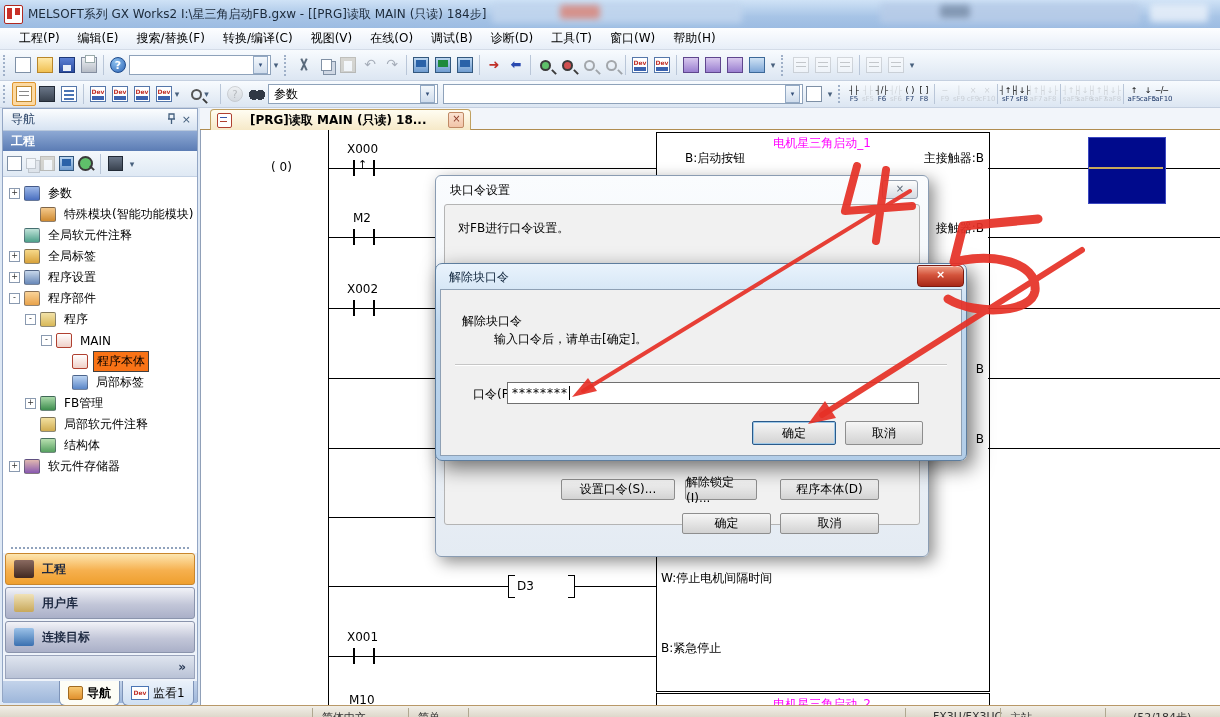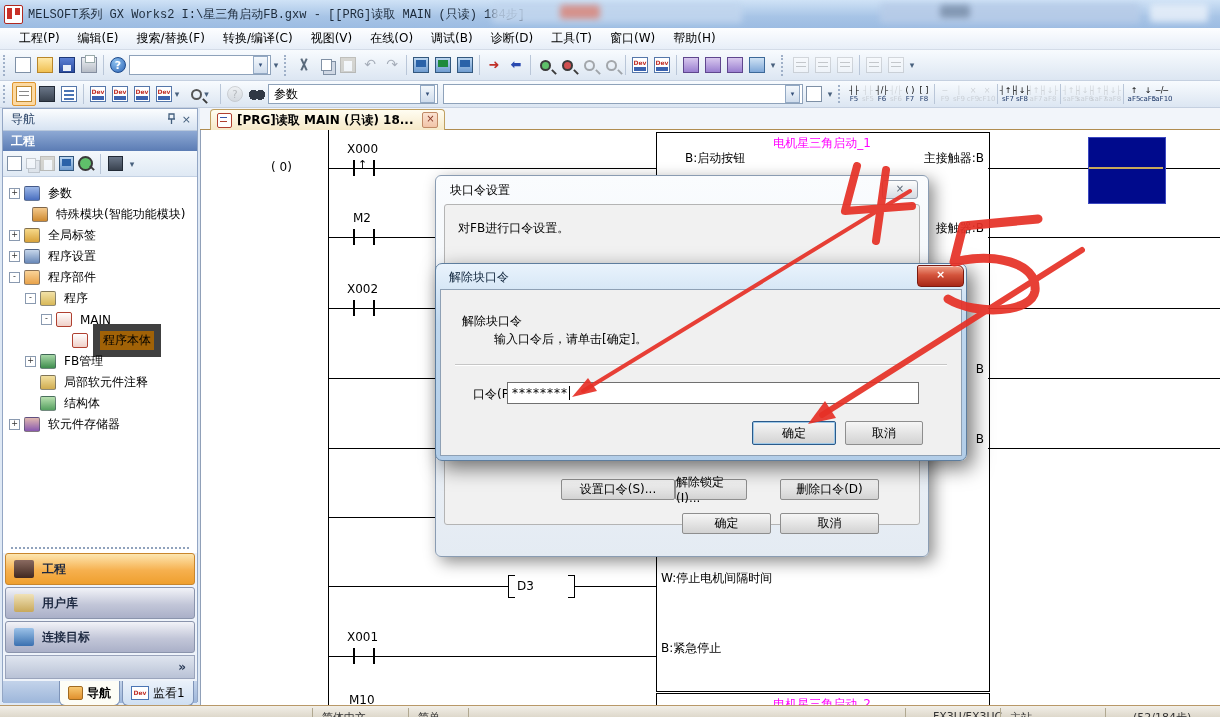--- a/index.html
+++ b/index.html
@@ -2,21 +2,21 @@
 <html><head>
 <meta charset="utf-8">
 <style>
   html,body{margin:0;padding:0}
   body{width:1220px;height:717px;position:relative;overflow:hidden;
        font-family:"DejaVu Sans","Liberation Sans",sans-serif;font-size:12px;color:#000;
        background:#dfe9f5}
   .abs{position:absolute}
   
   .titlebar{left:0;top:0;width:1220px;height:28px;
-    background:linear-gradient(#cfe2f6,#a7c4e6 60%,#9cbce2);border-bottom:1px solid #7f97bb;font-family:Liberation Mono, monospace;}
+    background:linear-gradient(#cfe2f6,#a7c4e6 60%,#9cbce2);border-bottom:1px solid #7f97bb;}
   .appicon{left:4px;top:5px;width:17px;height:17px;background:#fff;border:1px solid #b02820;border-radius:2px}
   .appicon:before{content:"";position:absolute;left:2px;top:2px;width:5px;height:11px;background:#c83028}
   .appicon:after{content:"";position:absolute;right:2px;top:2px;width:5px;height:7px;background:#c83028}
   .wtitle{left:28px;top:6px;color:#1c2a3a;font-size:12px;white-space:nowrap}
   .blurblob{filter:blur(3px);border-radius:3px;opacity:.85}
   
   .menubar{left:0;top:28px;width:1220px;height:22px;background:linear-gradient(#fdfeff,#e7eef8);
     border-bottom:1px solid #d4dce8;display:flex;align-items:center;padding-left:10px;box-sizing:border-box}
   .menuitem{padding:2px 9px;white-space:nowrap;cursor:default}
   .grip{width:4px;height:70%;border-left:2px dotted #9fb0c8;margin:0 3px}
@@ -89,21 +89,21 @@
   .navtools{left:0;top:42px;width:194px;height:26px;background:linear-gradient(#f4f8fc,#dfe9f4);
     border-bottom:1px solid #c4d2e4;display:flex;align-items:center;gap:4px;padding-left:4px;box-sizing:border-box}
   .navtools .ic{width:15px;height:15px}
   .tree{left:0;top:68px;width:194px;height:370px;background:#fff;overflow:hidden;padding-top:6px}
   .trow{height:21px;display:flex;align-items:center;white-space:nowrap}
   .expb{width:9px;height:9px;border:1px solid #8a9ab0;background:#fff;font-size:8px;line-height:7px;
     text-align:center;color:#333;margin-right:4px;flex:0 0 auto}
   .spacer9{width:15px;flex:0 0 auto}
   .tico{width:14px;height:13px;border-radius:2px;margin-right:5px;flex:0 0 auto;border:1px solid rgba(60,70,90,.55)}
   .tlabel{padding:1px 3px}
-  .tlabel.selected{background:#a16207;border:7px solid #404040}
+  .tlabel.selected{background:#f97316;border:1px solid #404040}
   .ti0{background:linear-gradient(#9db8e8,#4a6fc0)} .ti1{background:linear-gradient(#f4c98c,#cf8a30)}
   .ti2{background:linear-gradient(#bfe2d8,#4da08a)} .ti3{background:linear-gradient(#f6d98a,#d8a23a)}
   .ti4{background:linear-gradient(#c6d6ea,#6888b8)} .ti5{background:linear-gradient(#fad398,#e8a24a)}
   .ti6{background:linear-gradient(#f2e2a8,#d8b858)} .ti7{background:linear-gradient(#fff,#f0d0c8);border-color:#b04030}
   .ti9{background:linear-gradient(#bcd4f2,#5a86c8)} .ti10{background:linear-gradient(#a8d8a8,#3e8e4e)}
   .ti11{background:linear-gradient(#b8e0b0,#56a060)} .ti12{background:linear-gradient(#f2e0a0,#d0ac50)}
   .ti13{background:linear-gradient(#e0b8b0,#8858b0)}
   .dotted-split{left:8px;top:438px;width:178px;border-top:2px dotted #90a2bc}
   .navbtn{left:2px;width:190px;height:32px;display:flex;align-items:center;gap:8px;padding-left:8px;
     box-sizing:border-box;border:1px solid #8a94ac;border-radius:3px;font-weight:bold;color:#1c2840;
@@ -121,21 +121,21 @@
     background:linear-gradient(#eaf1fa,#cfdff2);display:flex;align-items:center;gap:4px;font-size:12px}
   .ntab.active{background:#fdfdf6;font-weight:bold}
   .ntico{width:13px;height:12px;background:linear-gradient(#f8c870,#e0902e);border:1px solid #a06a20;border-radius:2px}
   .ntico2{width:16px;height:12px;background:#fff;border:1px solid #4a74b4;color:#c03028;font-size:6px;
     font-weight:bold;text-align:center;line-height:11px}
   
   .editor{left:200px;top:108px;width:1020px;height:597px;background:#f2f5fa}
   .tabstrip{left:0;top:0;width:1020px;height:22px;border-bottom:1px solid #b08c50;box-sizing:border-box}
   .etab{left:10px;top:1px;height:21px;min-width:200px;background:linear-gradient(#fffdf2,#f6e9c8);
     border:1px solid #c0a060;border-bottom:none;border-radius:4px 4px 0 0;display:flex;align-items:center;
-    gap:5px;padding:0 6px;box-sizing:border-box}
+    gap:18px;padding:0 6px;box-sizing:border-box}
   .etabico{width:13px;height:13px;background:#fff;border:1px solid #b04030;border-radius:2px}
   .etabico:after{content:"";position:absolute;margin-left:2px;margin-top:3px;width:7px;height:1px;background:#3858a8;box-shadow:0 4px 0 #b04030}
   .etabclose{width:14px;height:14px;background:linear-gradient(#fbe3d2,#f2c4a8);border:1px solid #c08a66;
     border-radius:2px;font-size:10px;line-height:12px;text-align:center;color:#8a3a28;margin-left:4px}
   .canvas{left:0;top:22px;width:1020px;height:575px;background:#fff;border-left:1px solid #90a0b8;
     overflow:hidden}
   .hl{position:absolute;height:1px;background:#000}
   .vl{position:absolute;width:1px;background:#000}
   .clabel{position:absolute;font-size:12px;white-space:nowrap}
   .pink{color:#ff00ff}
@@ -474,24 +474,29 @@
     <span class="sep"></span>
     <span class="ic ic-mod"></span>
     <span class="chev">▾</span>
   </div>
   <div class="abs tree">
     <div class="trow" style="padding-left:6px">
         <span class="expb">+</span>
         <span class="tico ti0"></span>
         <span class="tlabel">参数</span>
       </div>
-    <div class="trow" style="padding-left:14px">
+    <div class="trow" style="padding-left:22px">
         <span class="spacer9"></span>
         <span class="tico ti1"></span>
         <span class="tlabel">特殊模块(智能功能模块)</span>
+      </div>
+    <div class="trow" style="padding-left:6px">
+        <span class="spacer9"></span>
+        <span class="tico ti2"></span>
+        <span class="tlabel">全局软元件注释</span>
       </div>
     <div class="trow" style="padding-left:6px">
         <span class="expb">+</span>
         <span class="tico ti3"></span>
         <span class="tlabel">全局标签</span>
       </div>
     <div class="trow" style="padding-left:6px">
         <span class="expb">+</span>
         <span class="tico ti4"></span>
         <span class="tlabel">程序设置</span>
@@ -508,20 +513,25 @@
       </div>
     <div class="trow" style="padding-left:38px">
         <span class="expb">-</span>
         <span class="tico ti7"></span>
         <span class="tlabel">MAIN</span>
       </div>
     <div class="trow" style="padding-left:54px">
         <span class="spacer9"></span>
         <span class="tico ti7"></span>
         <span class="tlabel selected">程序本体</span>
+      </div>
+    <div class="trow" style="padding-left:54px">
+        <span class="spacer9"></span>
+        <span class="tico ti9"></span>
+        <span class="tlabel">局部标签</span>
       </div>
     <div class="trow" style="padding-left:22px">
         <span class="expb">+</span>
         <span class="tico ti10"></span>
         <span class="tlabel">FB管理</span>
       </div>
     <div class="trow" style="padding-left:22px">
         <span class="spacer9"></span>
         <span class="tico ti12"></span>
         <span class="tlabel">局部软元件注释</span>
@@ -638,22 +648,22 @@
     <div class="clabel pink" style="left:455px;top:566px;width:332px;text-align:center">电机星三角启动_2</div>
   </div>
 </div>
 
 <div class="abs dlg1">
   <div class="abs ttl">块口令设置</div>
   <div class="abs closebtn1">×</div>
   <div class="abs gbox"></div>
   <div class="abs msg">对FB进行口令设置。</div>
   <div class="btn" style="left:125px;top:303px;width:114px;height:21px">设置口令(S)...</div>
-  <div class="btn" style="left:239px;top:303px;width:72px;height:21px">解除锁定(I)...</div>
-  <div class="btn" style="left:344px;top:303px;width:99px;height:21px">删除口令(D)</div>
+  <div class="btn" style="left:249px;top:303px;width:72px;height:21px">解除锁定(I)...</div>
+  <div class="btn" style="left:344px;top:303px;width:99px;height:21px">程序本体(D)</div>
   <div class="btn" style="left:246px;top:337px;width:89px;height:21px">确定</div>
   <div class="btn" style="left:344px;top:337px;width:99px;height:21px">取消</div>
 </div>
 
 <div class="abs dlg2">
   <div class="abs ttl">解除块口令</div>
   <div class="abs closebtn2">×</div>
   <div class="abs client">
     <div class="abs" style="left:21px;top:23px">解除块口令</div>
     <div class="abs" style="left:53px;top:41px">输入口令后，请单击[确定]。</div>

